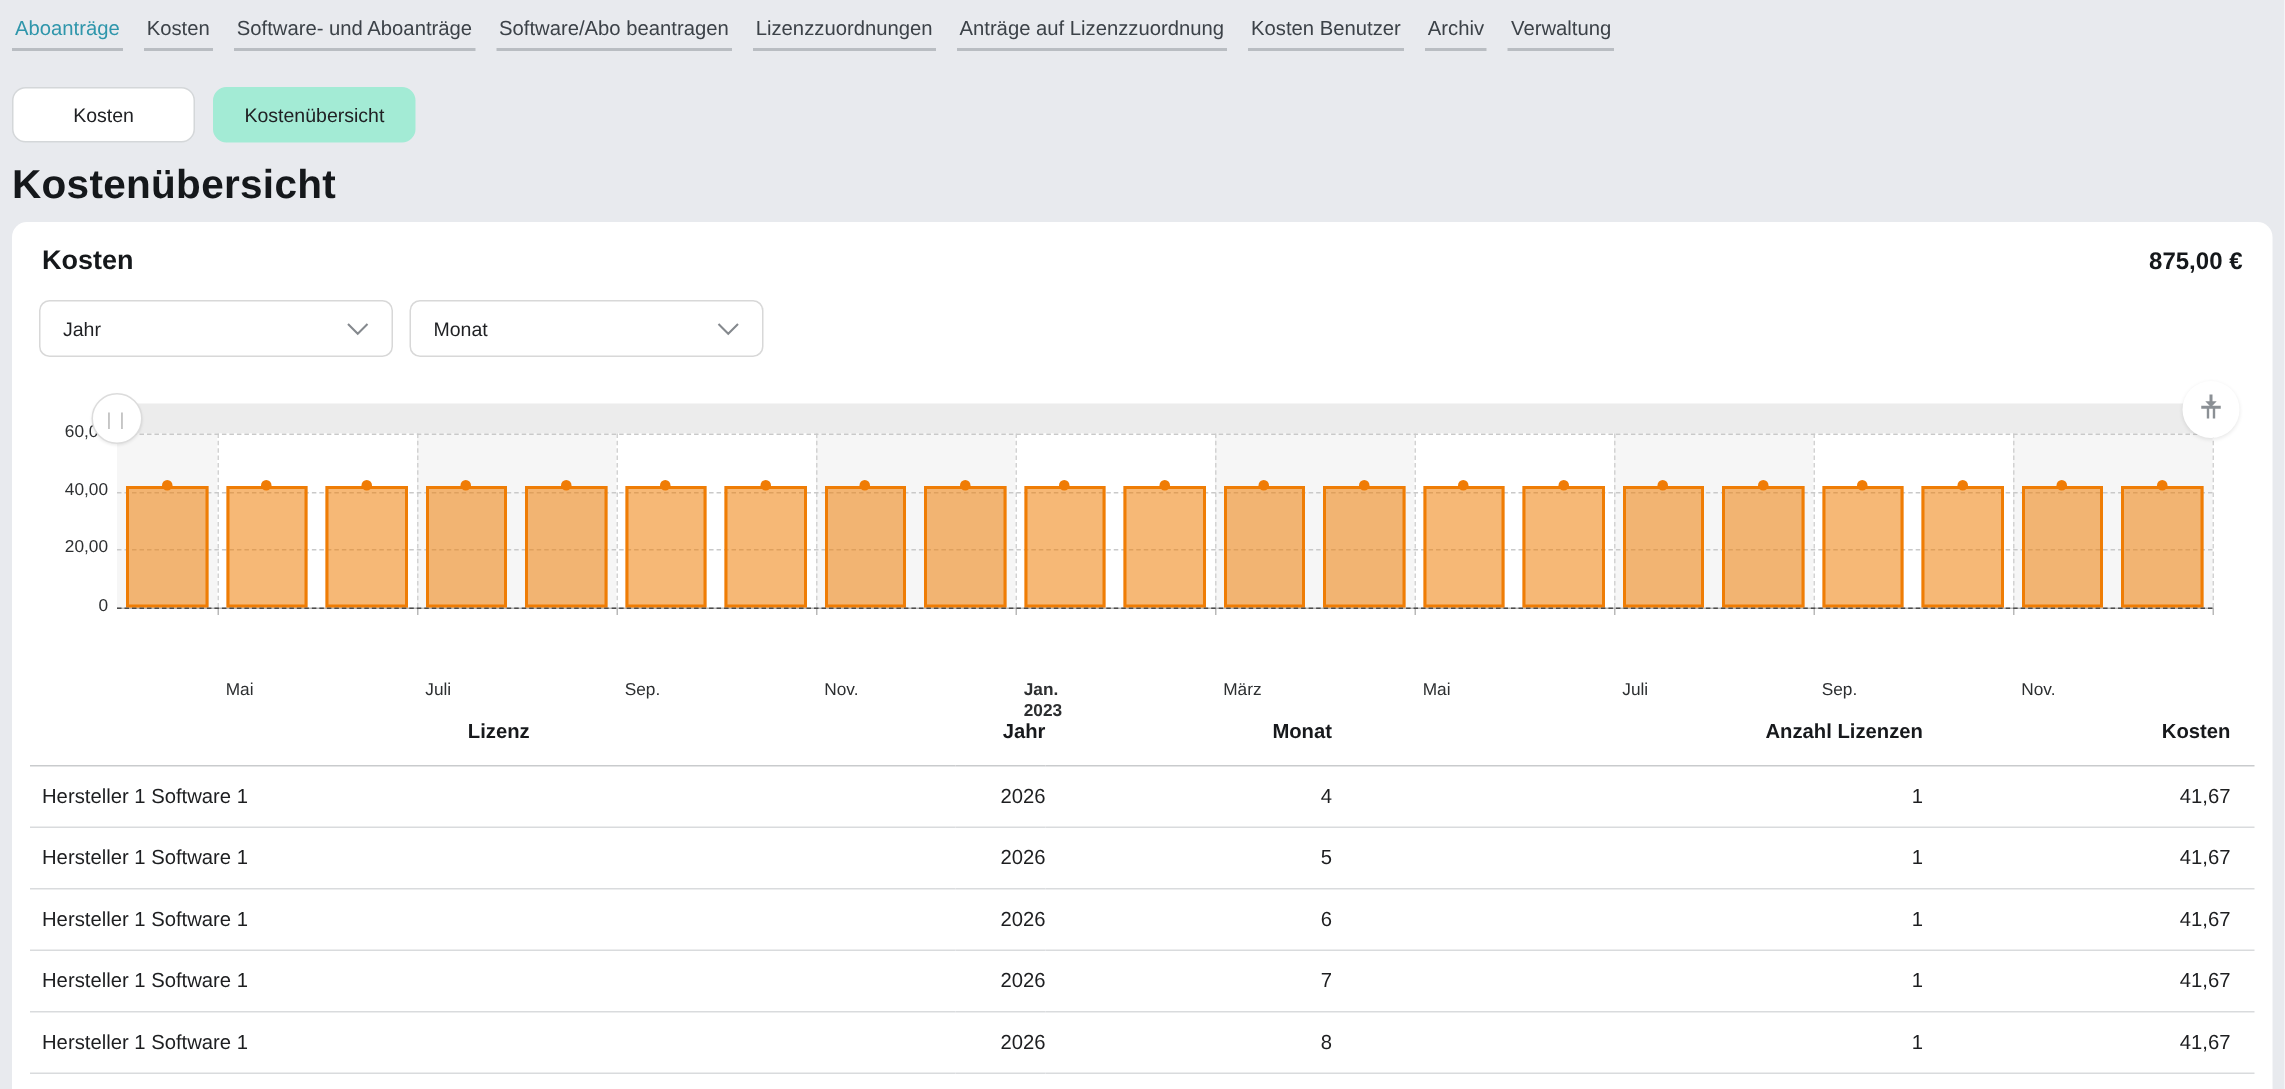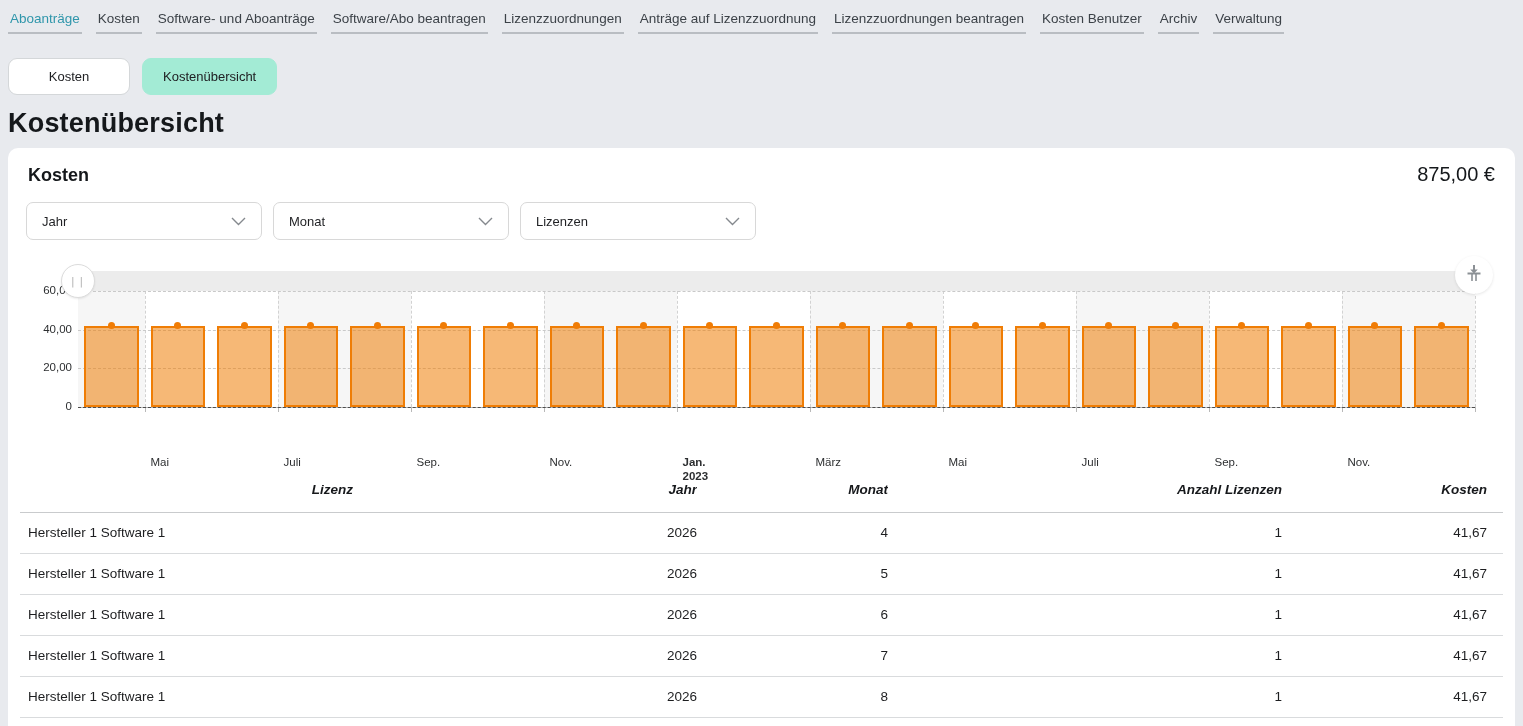--- a/index.html
+++ b/index.html
@@ -28,21 +28,21 @@
   .vbtn.active { background:#a3ebd5; border-color:#a3ebd5; }
   
   h1.pagetitle { margin:13px 8px 9px 8px; font-size:27px; font-weight:bold; color:#15181b; letter-spacing:.2px; }
   
   .card {
     position:relative; margin:0 8px; background:#fff; border-radius:10px;
     padding:0 20px 30px 20px; height:700px;
   }
   .cardhead { display:flex; justify-content:space-between; align-items:baseline; padding-top:15px; }
   .cardtitle { font-size:18px; font-weight:bold; color:#15181b; }
-  .cardtotal { font-size:20px; font-weight:normal; color:#15181b; }
+  .cardtotal { font-size:16px; font-weight:bold; color:#15181b; }
   
   .filters { display:flex; gap:11px; margin-top:16px; margin-left:-2px; }
   .dd {
     width:236px; height:38px; border:1px solid #d8d8d8; border-radius:7px;
     display:flex; align-items:center; justify-content:space-between;
     padding:0 15px; font-size:13px; color:#1f2023; background:#fff; cursor:pointer;
   }
   .dd .chev { flex:0 0 auto; margin-left:8px; }
   
   .chartwrap { position:relative; height:186px; margin:29px -20px 0 -20px; }
@@ -67,36 +67,35 @@
   .xlab { font-size:11.5px; color:#2d2f31; white-space:nowrap; line-height:14px;margin-top:39px; }
   .xlab.bold { font-weight:bold; }
   .exportbtn {
     width:38px; height:38px; border-radius:50%; background:#fff;
     box-shadow:0 1px 3px rgba(0,0,0,.10);
     display:flex; align-items:center; justify-content:center; cursor:pointer; z-index:7;
   }
   
   table.costs { border-collapse:collapse; table-layout:fixed; width:calc(100% + 16px); margin:12px -8px 0 -8px; }
   table.costs th, table.costs td { font-size:13.5px; padding:0 0 0 8px; white-space:nowrap; overflow:hidden; }
-  table.costs th { font-weight:bold; color:#17191c; height:45px; vertical-align:middle; border-bottom:1px solid #c9cbcd;font-style:italic; }
+  table.costs th { font-weight:bold; color:#17191c; height:45px; vertical-align:middle; border-bottom:1px solid #c9cbcd; }
   table.costs td { height:41px; vertical-align:middle; color:#1d1e20; border-bottom:1px solid #d9dbdd; }
   table.costs .r { text-align:right; }
   table.costs th:last-child, table.costs td:last-child { padding-right:16px; }
 </style>
 </head>
 <body>
 
 <nav class="topnav">
     <span class="tab active">Aboanträge</span>
     <span class="tab">Kosten</span>
     <span class="tab">Software- und Aboanträge</span>
     <span class="tab">Software/Abo beantragen</span>
     <span class="tab">Lizenzzuordnungen</span>
     <span class="tab">Anträge auf Lizenzzuordnung</span>
-    <span class="tab">Lizenzzuordnungen beantragen</span>
     <span class="tab">Kosten Benutzer</span>
     <span class="tab">Archiv</span>
     <span class="tab">Verwaltung</span>
   </nav>
 
 <div class="btnrow">
     <button class="vbtn">Kosten</button>
     <button class="vbtn active">Kostenübersicht</button>
   </div>
 
@@ -110,26 +109,20 @@
 
   <div class="filters">
       <div class="dd">
         <span>Jahr</span>
         <span class="chev"><svg width="15" height="9" viewBox="0 0 15 9">
             <polyline points="1,1 7.5,7.5 14,1" fill="none" stroke="#85898e" stroke-width="1.4"></polyline>
           </svg></span>
       </div>
       <div class="dd">
         <span>Monat</span>
-        <span class="chev"><svg width="15" height="9" viewBox="0 0 15 9">
-            <polyline points="1,1 7.5,7.5 14,1" fill="none" stroke="#85898e" stroke-width="1.4"></polyline>
-          </svg></span>
-      </div>
-      <div class="dd">
-        <span>Lizenzen</span>
         <span class="chev"><svg width="15" height="9" viewBox="0 0 15 9">
             <polyline points="1,1 7.5,7.5 14,1" fill="none" stroke="#85898e" stroke-width="1.4"></polyline>
           </svg></span>
       </div>
     </div>
 
   <div class="chartwrap" id="chart">
       <div class="abs sb-band" style="left: 70px; top: 2px; width: 1396.5px; height: 20px;"></div>
       <div class="abs grip" style="left: 53px; top: -5px; width: 34px; height: 34px;">
         <span>||</span>

